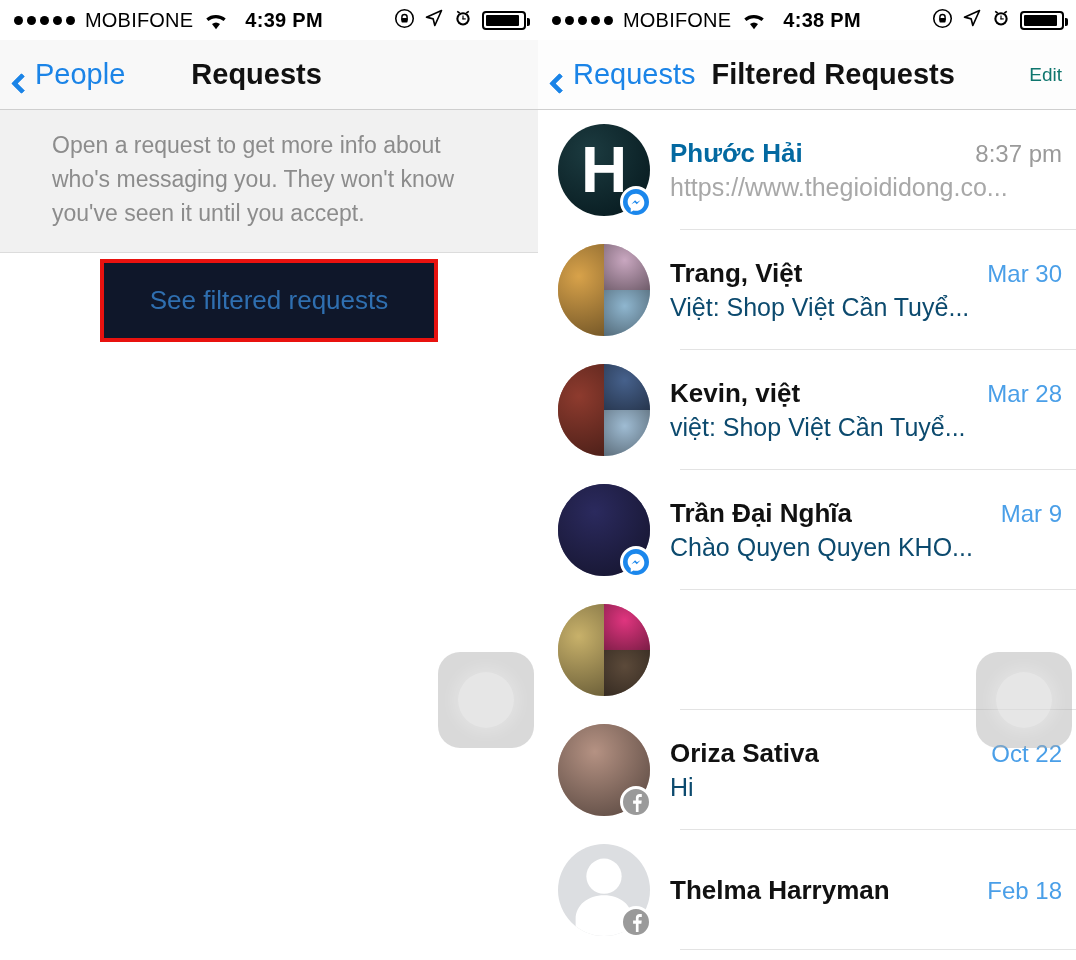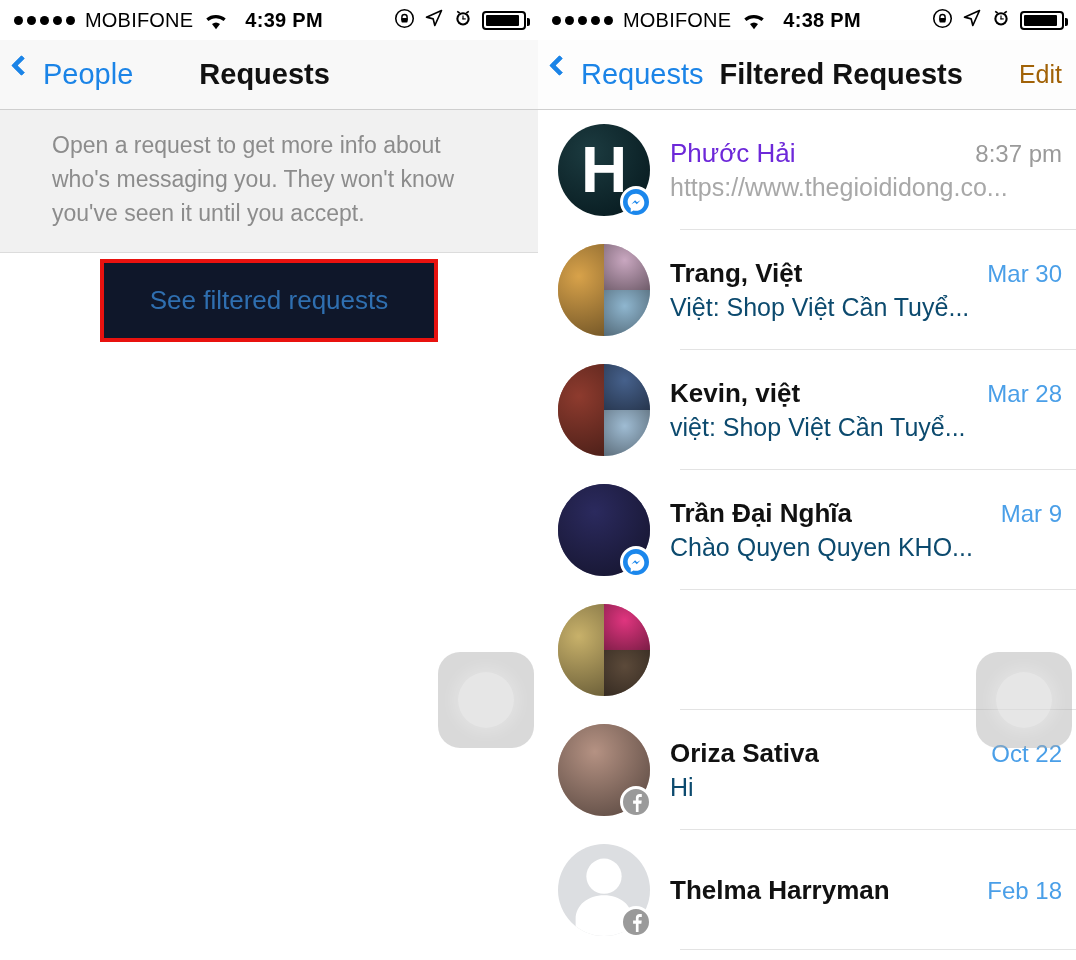--- a/index.html
+++ b/index.html
@@ -35,28 +35,28 @@
     background:#000; border-radius:0 2px 2px 0;
   }
   .sb-battery i { display:block; height:11px; background:#000; margin:0 2px; border-radius:1px; width: 83%; }
 
   
   .navbar {
     height: 70px; background: #f8f8f8; border-bottom: 1px solid #cfcfcf;
     display: flex; align-items: center; position: relative; padding: 0 14px;
   }
   .navbar.plain { background: #fdfdfd; }
-  .nav-back { display: flex; align-items: flex-start; gap: 12px; cursor: pointer; }
+  .nav-back { display: flex; align-items: flex-end; gap: 4px; cursor: pointer; }
   .chev {
     width: 15px; height: 15px; border-left: 5px solid #1b84e7; border-bottom: 5px solid #1b84e7;
     transform: rotate(45deg); margin-right: 2px; border-radius: 2px;
   }
   .nav-back-label { color: #1b84e7; font-size: 29px; font-weight: 400; }
   .nav-title { font-size: 29px; font-weight: 700; color: #111; }
-  .nav-edit { margin-left: auto; color: #a16207; font-size: 25px; }
+  .nav-edit { margin-left: auto; color: #0f766e; font-size: 19px; }
 
   
   .info-box {
     background: #f1f1f1; border-bottom: 1px solid #dcdcdc;
     padding: 18px 40px 22px 52px;
   }
   .info-box p {
     color: #8c8c8c; font-size: 23px; line-height: 34px; max-width: 420px;
   }
   .see-filtered-wrap { display: flex; justify-content: center; margin-top: 6px; }
@@ -88,21 +88,21 @@
   .badge.messenger { background: #1b87ec; }
   .badge.facebook { background: #9a9a9a; }
   .badge svg { display: block; }
 
   .thread-text { flex: 1 1 auto; min-width: 0; padding-right: 14px; }
   .thread-row1 { display: flex; align-items: baseline; }
   .thread-name {
     font-size: 26px; font-weight: 700; color: #111; white-space: nowrap;
     overflow: hidden; text-overflow: clip;
   }
-  .thread-name.reg { font-weight: 400; color: #6d28d9; }
+  .thread-name.reg { font-weight: 700; color: #0369a1; }
   .thread-time { margin-left: auto; font-size: 24px; color: #4a9fe8; white-space: nowrap; padding-left: 14px; }
   .thread-time.gray { color: #9a9a9a; }
   .thread-snippet {
     font-size: 25px; color: #0c4a6e; margin-top: 4px; white-space: nowrap;
     overflow: hidden; text-overflow: clip;
   }
   .thread-snippet.muted { color: #a8a8a8; }
 
   
   .av-mosaic { display: grid; width: 100%; height: 100%; }

